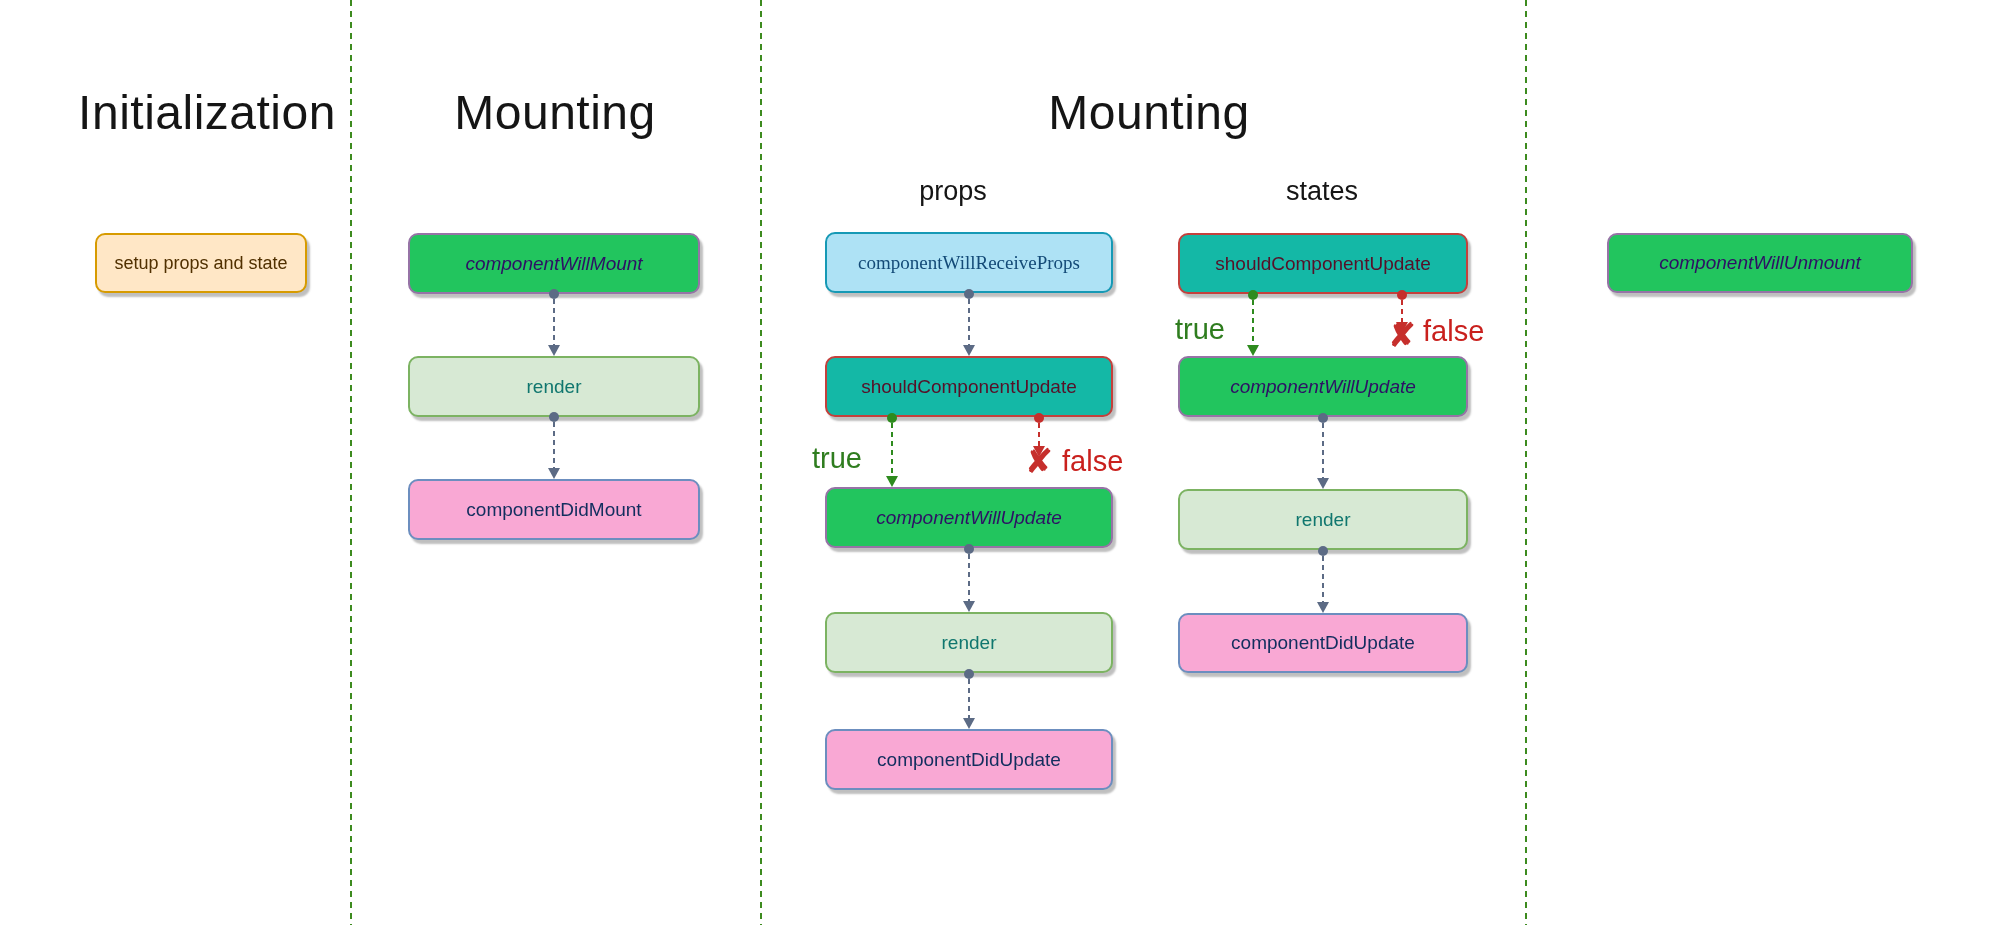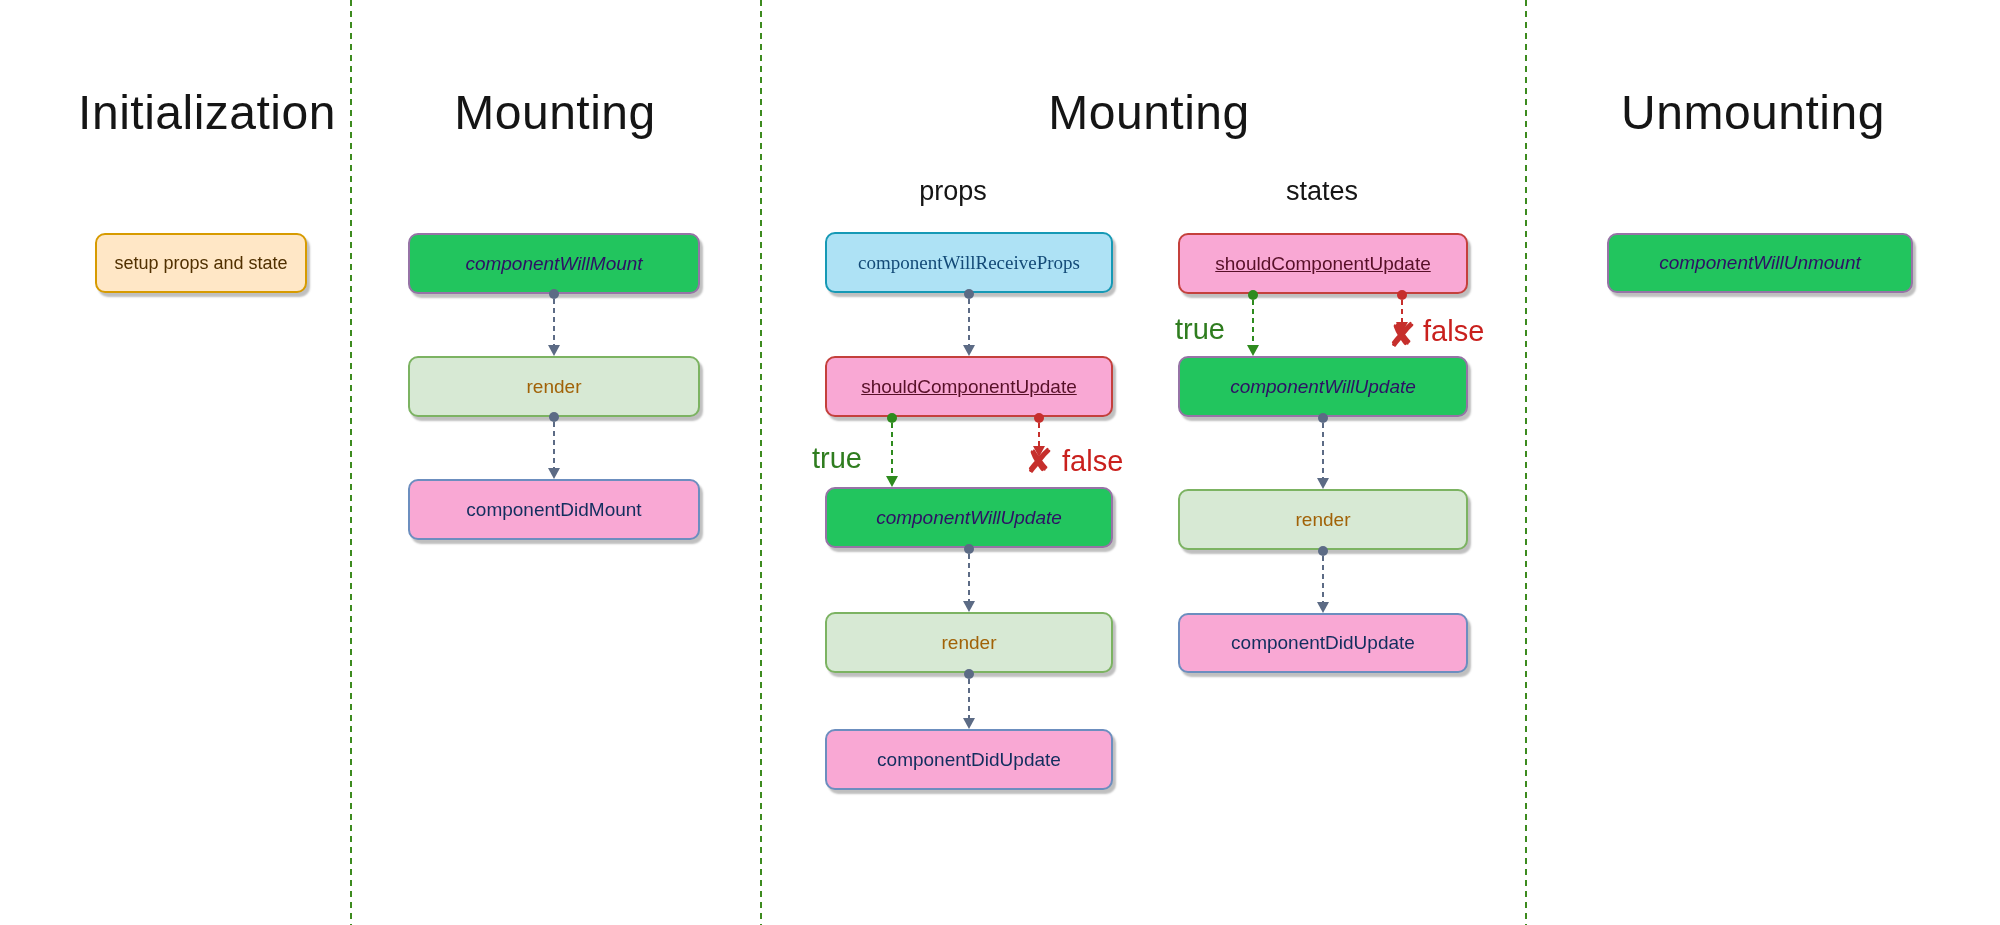--- a/index.html
+++ b/index.html
@@ -23,24 +23,24 @@
   }
   
   .node{
     position:absolute;height:61px;border:2px solid;border-radius:10px;
     display:flex;align-items:center;justify-content:center;
     font-size:19px;box-shadow:3px 4px 2px rgba(0,0,0,0.25);box-sizing:border-box;
   }
   .node.small{font-size:18px;}
   .node.orange{background:#ffe7c6;border-color:#d79b00;color:#503000;}
   .node.purple{background:#22c55e;border-color:#9673a6;color:#2e1065;font-style:italic;}
-  .node.green {background:#d7e9d4;border-color:#7cb362;color:#a16207;}
+  .node.green {background:#d7e9d4;border-color:#7cb362;color:#0f766e;}
   .node.blue  {background:#f9a8d4;border-color:#6c8ebf;color:#122e5e;}
   .node.cyan  {background:#aee2f5;border-color:#1699b5;color:#134a77;font-family:Liberation Serif, serif;}
-  .node.red   {background:#f9a8d4;border-color:#c4403c;color:#571028;text-decoration:underline;}
+  .node.red   {background:#14b8a6;border-color:#c4403c;color:#571028;}
   
   .conn{position:absolute;width:12px;}
   .conn.slate{color:#5c6b85;}
   .conn.green{color:#2e8b1e;}
   .conn.red{color:#c62f2c;}
   .conn .dot{position:absolute;top:-5px;left:1px;width:10px;height:10px;border-radius:50%;background:currentColor;}
   .conn .line{position:absolute;left:5px;top:5px;bottom:10px;width:2px;
     background-image:repeating-linear-gradient(to bottom,currentColor 0 5px,transparent 5px 9px);}
   .conn .head{position:absolute;left:0;bottom:0;width:0;height:0;
     border-left:6px solid transparent;border-right:6px solid transparent;border-top:11px solid currentColor;}
@@ -58,21 +58,20 @@
 
 <div class="canvas">
 
   <div class="divider" style="left:350px;"></div>
   <div class="divider" style="left:760px;"></div>
   <div class="divider" style="left:1525px;"></div>
 
   <div class="section-title" style="left:32px;top:90px;">Initialization</div>
   <div class="section-title" style="left:380px;top:90px;">Mounting</div>
   <div class="section-title" style="left:974px;top:90px;">Mounting</div>
-  <div class="section-title" style="left:1578px;top:90px;">Unmounting</div>
 
   <div class="sub-label" style="left:873px;top:175px;">props</div>
   <div class="sub-label" style="left:1242px;top:175px;">states</div>
 
   <div class="node orange small" style="left:95px;top:233px;width:212px;height:60px;">setup props and state</div>
 
   <div class="node purple" style="left:408px;top:233px;width:292px;">componentWillMount</div>
   <div class="node green" style="left:408px;top:356px;width:292px;">render</div>
   <div class="node blue" style="left:408px;top:479px;width:292px;">componentDidMount</div>
 

